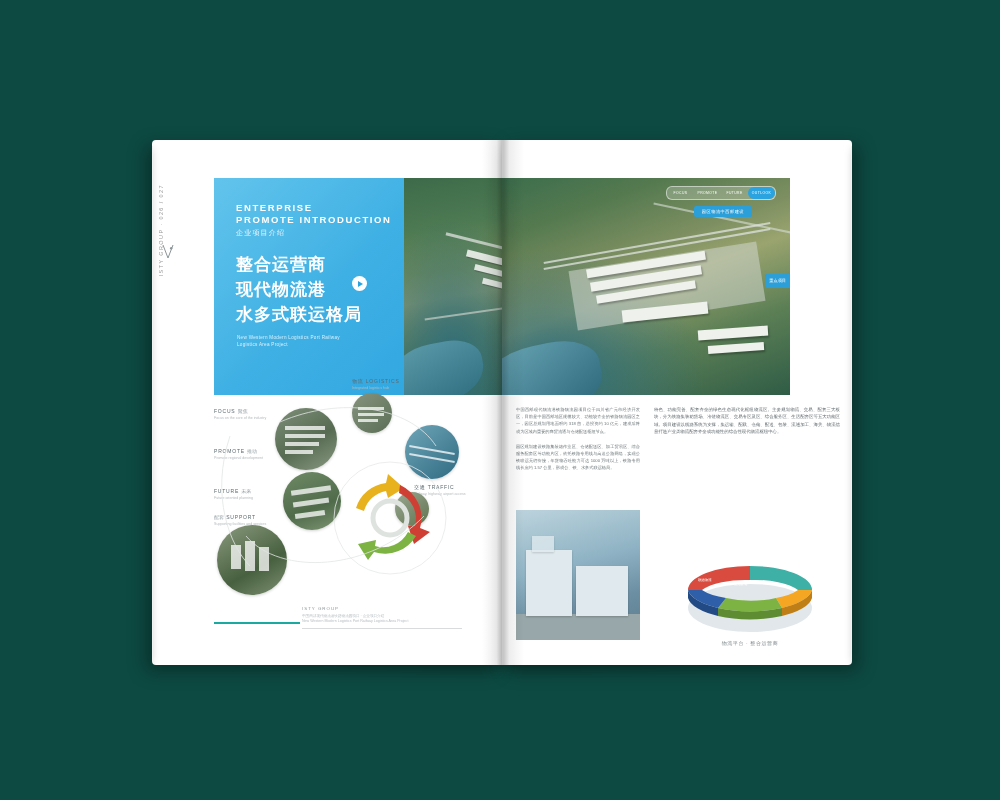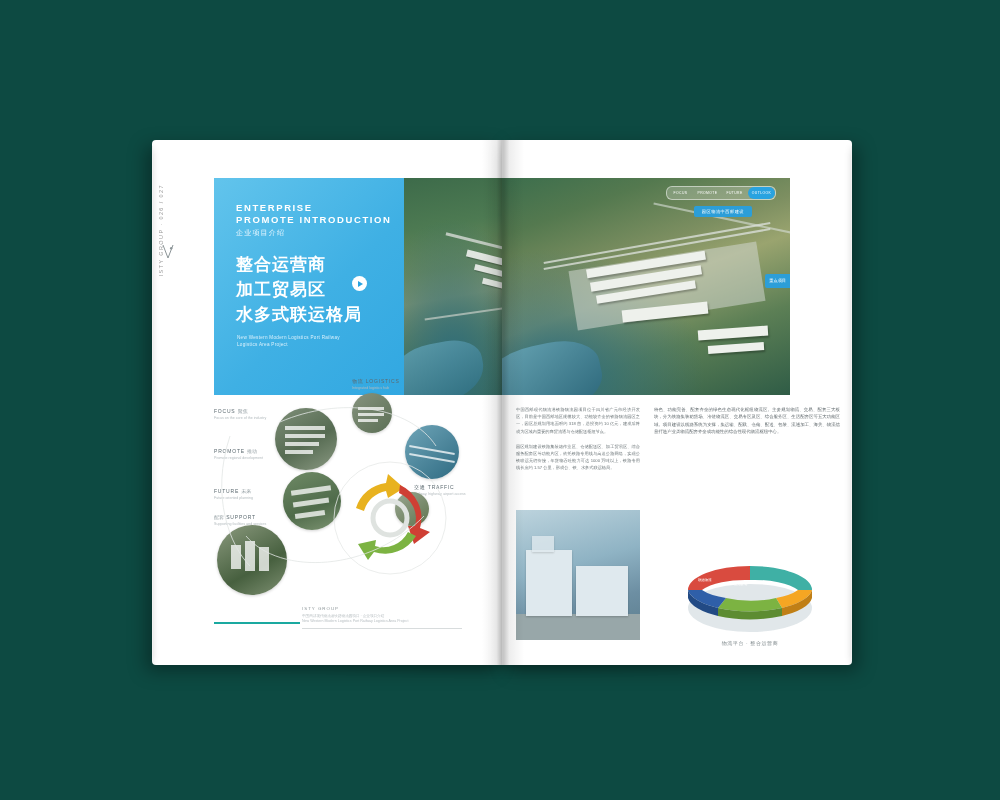--- a/index.html
+++ b/index.html
@@ -276,21 +276,21 @@
       </div>
 
       <div class="hero">
         <div class="hero-en">
           <div>ENTERPRISE</div>
           <div>PROMOTE INTRODUCTION</div>
         </div>
         <div class="hero-cn-sub">企业项目介绍</div>
         <div class="hero-title">
           <div>整合运营商</div>
-          <div>加工贸易区</div>
+          <div>现代物流港</div>
           <div>水多式联运格局</div>
         </div>
         <div class="hero-en-small">
           <div>New Western Modern Logistics Port Railway</div>
           <div>Logistics Area Project</div>
         </div>
 
         <div class="hero-photo">
           <div class="lake"></div>
           <div class="road"></div>

